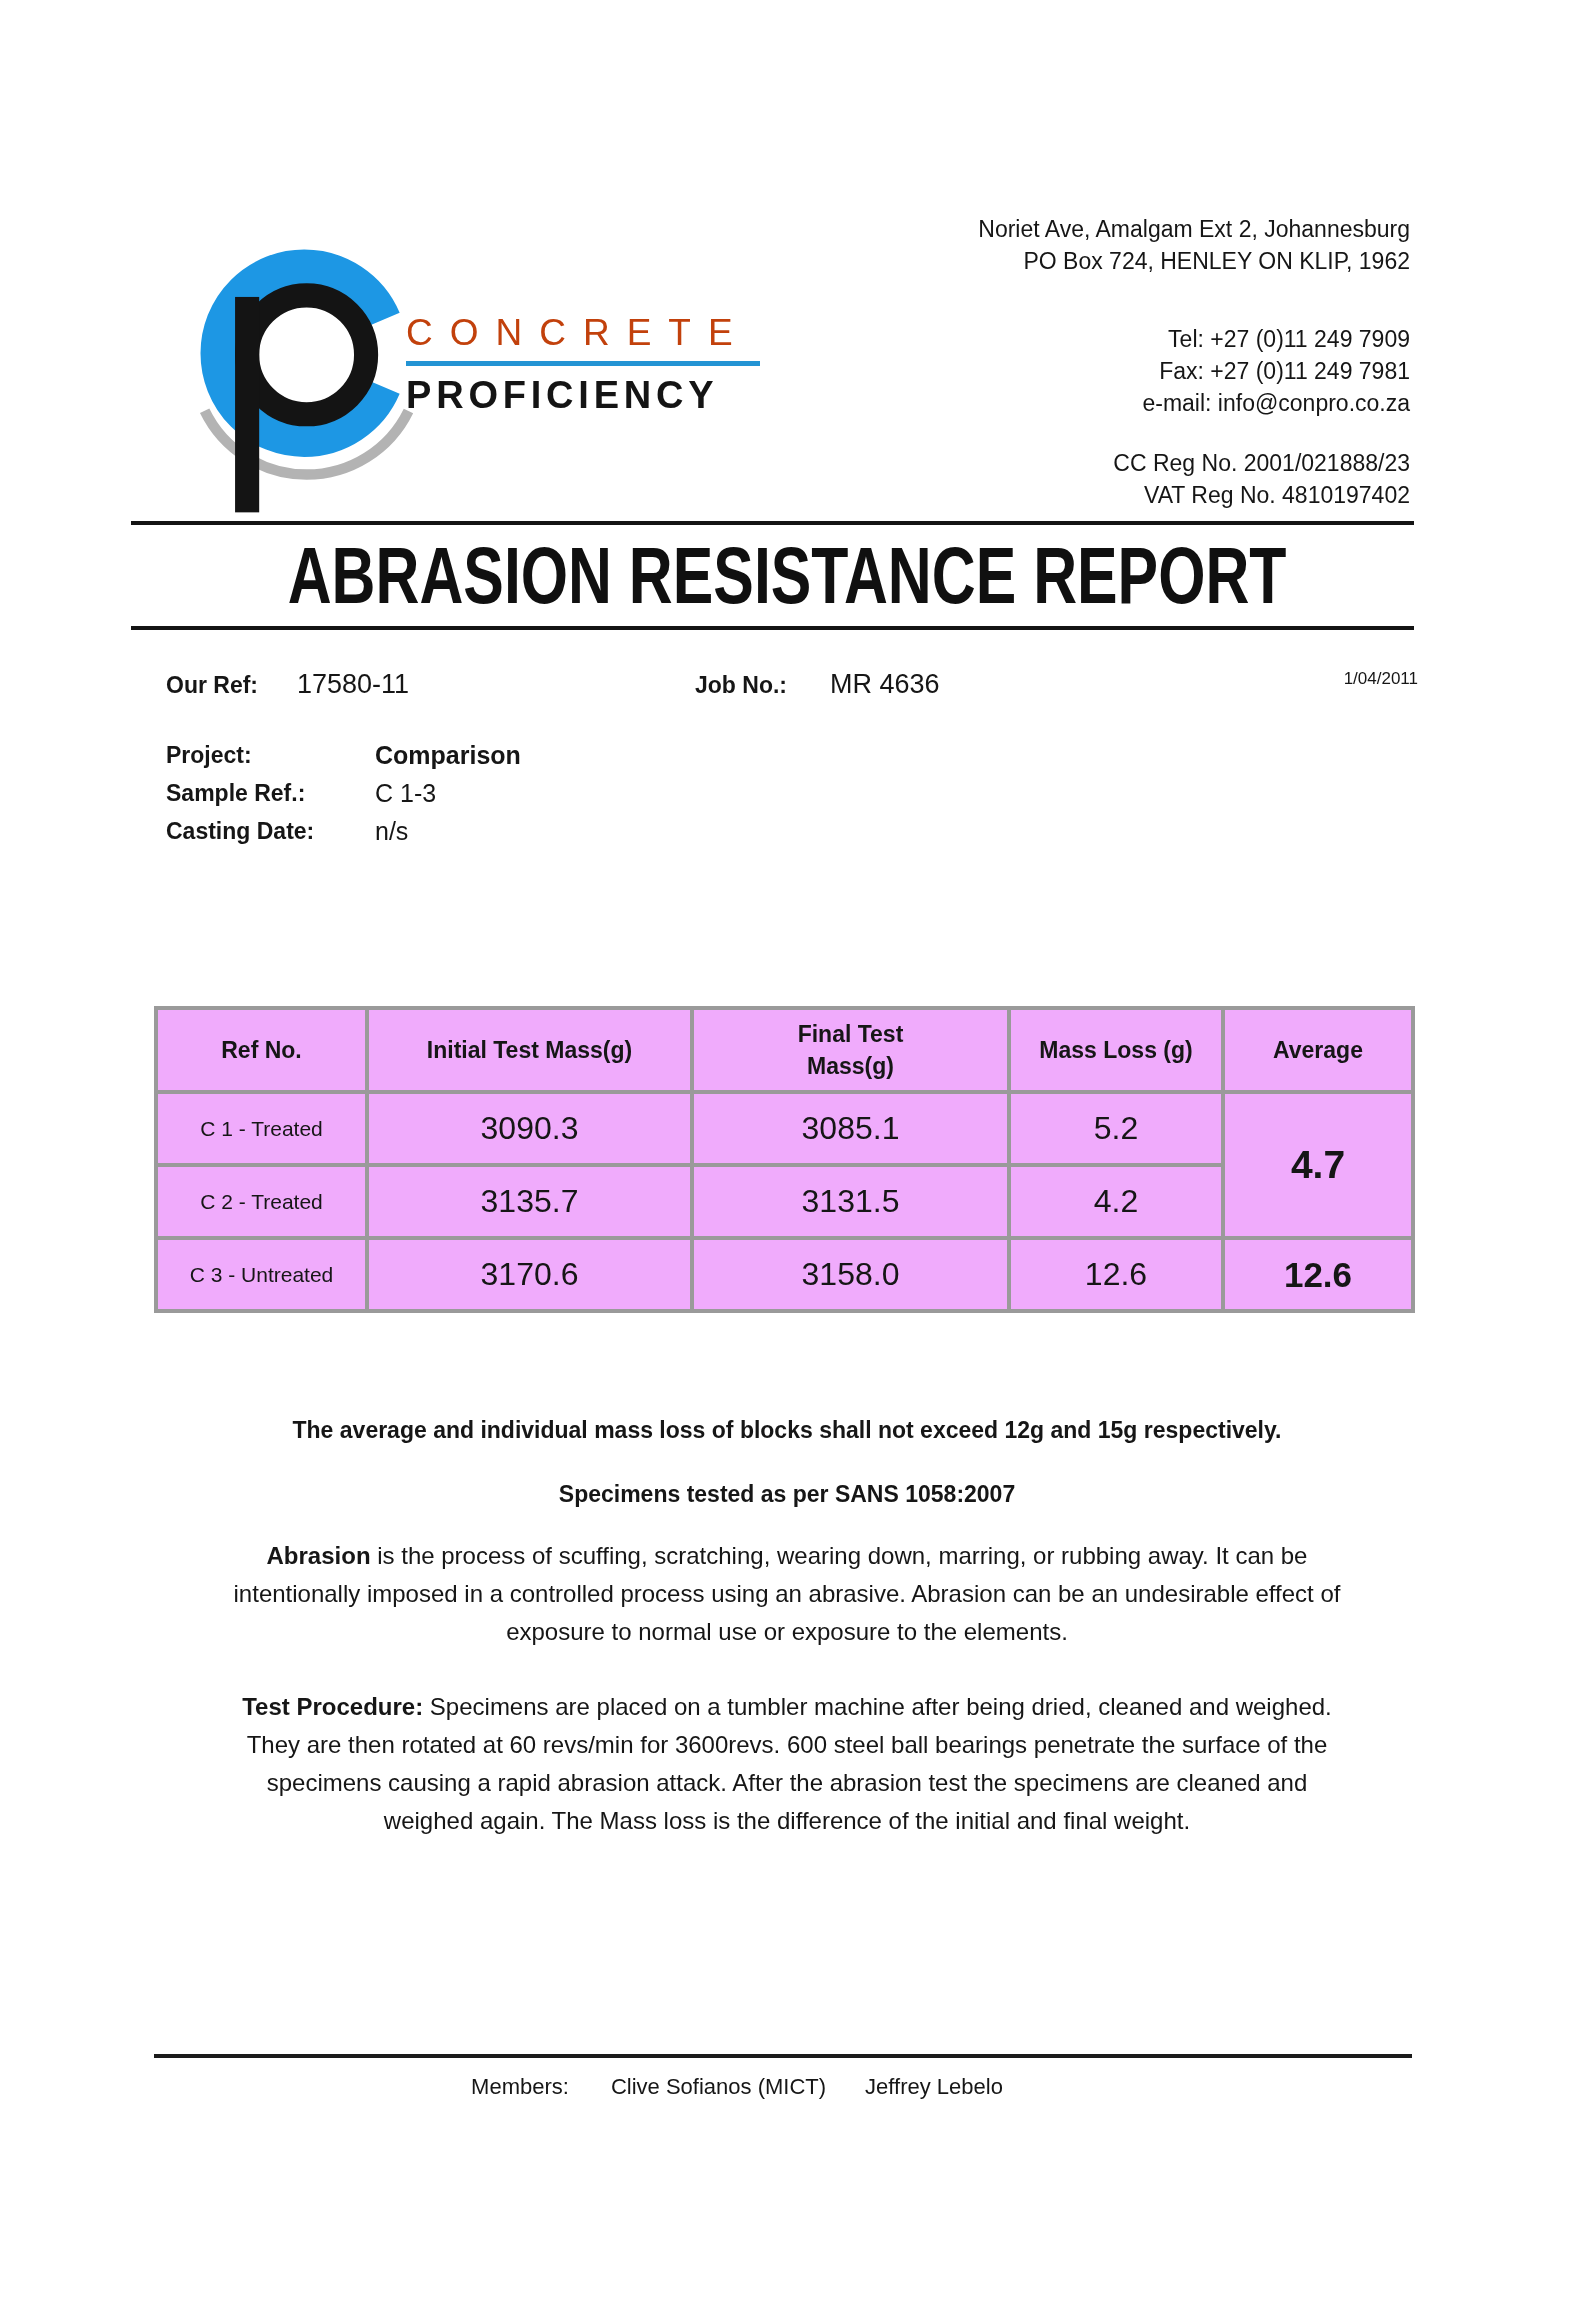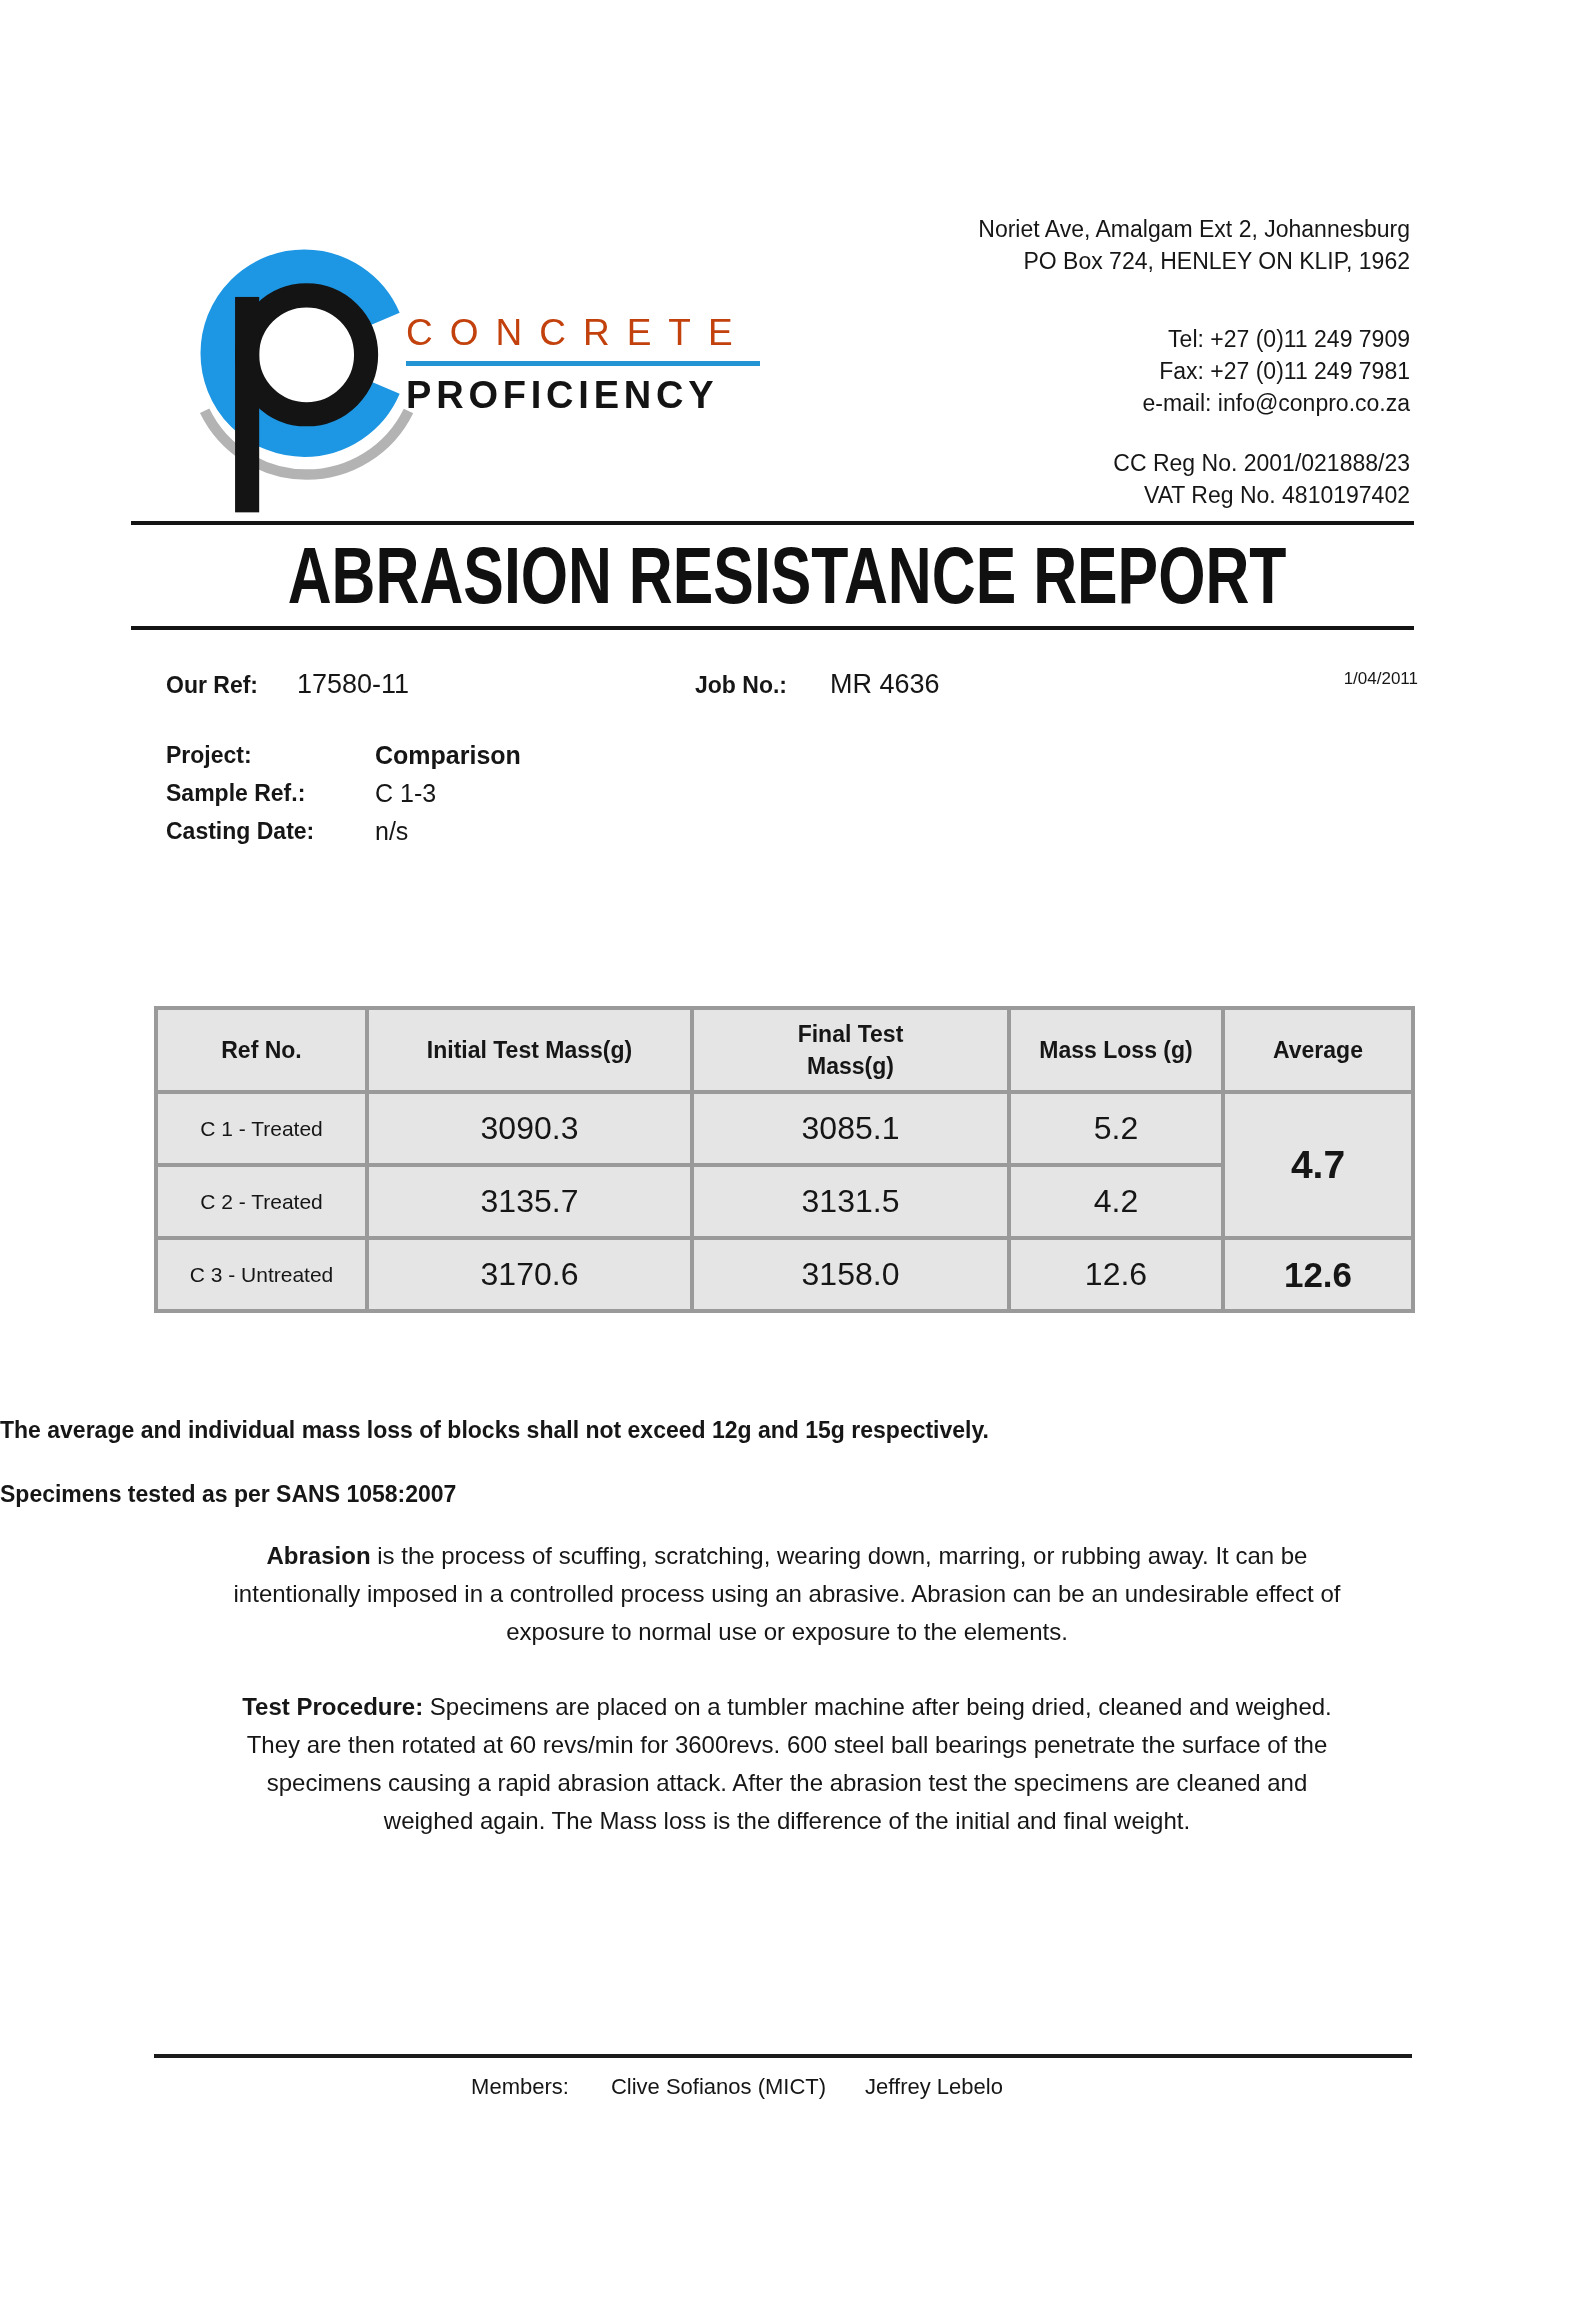--- a/index.html
+++ b/index.html
@@ -44,37 +44,37 @@
   .crow .cvalue{font-size:25px;}
   .cvalue.bold{font-weight:bold;}
   .comments-row{align-items:center;}
   .comments-row .cvalue{white-space:pre-line;line-height:38px;}
 
   
   table.results{
     position:absolute;left:154px;top:1006px;
     border-collapse:collapse;table-layout:fixed;
     width:1256px;
-    background:#e5e5e5;
+    background:#f0abfc;
     border:4.8px solid #8f8f8f;
   }
   table.results th, table.results td{
     border:4px solid #9a9a9a;
     text-align:center;vertical-align:middle;
     padding:0;
   }
   table.results th{font-weight:bold;font-size:23px;height:80px;white-space:pre-line;line-height:32px;}
   tr.data-row{height:73px;}
   td.ref-cell{font-size:21px;}
   td.num-cell{font-size:32px;font-weight:400;}
   td.avg-cell{font-size:39px;font-weight:bold;}
   td.avg-cell-single{font-size:35px;font-weight:bold;}
 
   
-  .note{position:absolute;left:0;right:0;text-align:left;font-size:23px;}
+  .note{position:absolute;left:0;right:0;text-align:center;font-size:23px;}
   .note-limit{top:1417px;font-weight:bold;}
   .note-spec{top:1473px;font-weight:bold;margin-top:8px;}
   .para{position:absolute;left:50%;transform:translateX(-50%);width:1206px;text-align:center;font-size:24px;line-height:38px;}
   .para-abrasion{top:1537px;}
   .para-procedure{top:1688px;}
   .para .lead{font-weight:bold;}
   .para .rest{white-space:pre-line;}
 
   
   .footer-rule{position:absolute;left:154px;width:1258px;height:4px;background:#1b1b1b;top:2054px;}

